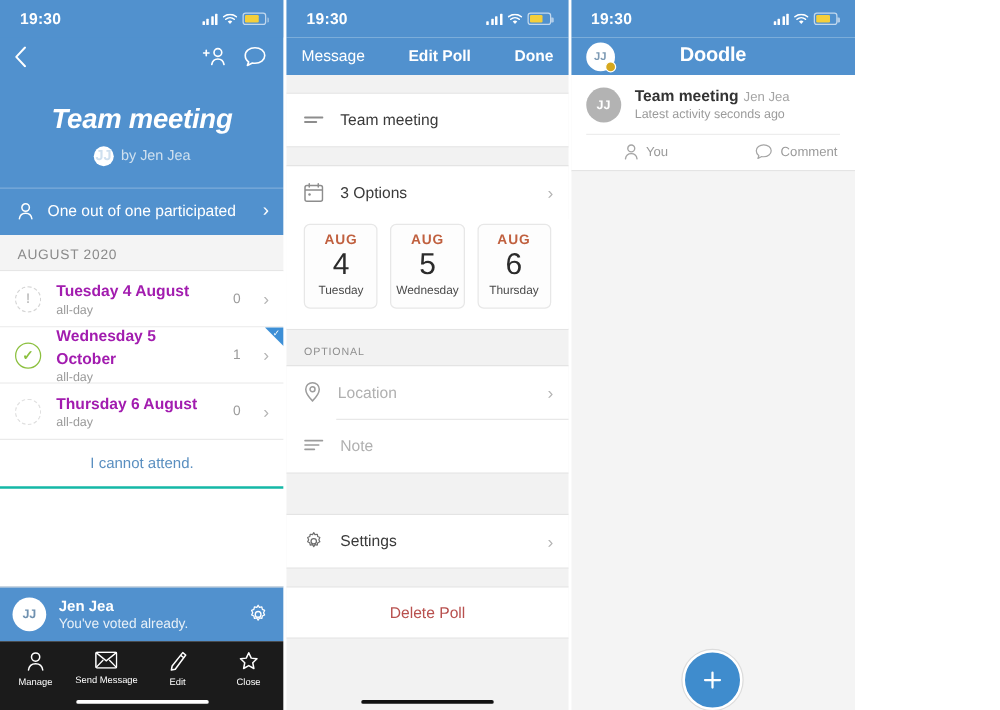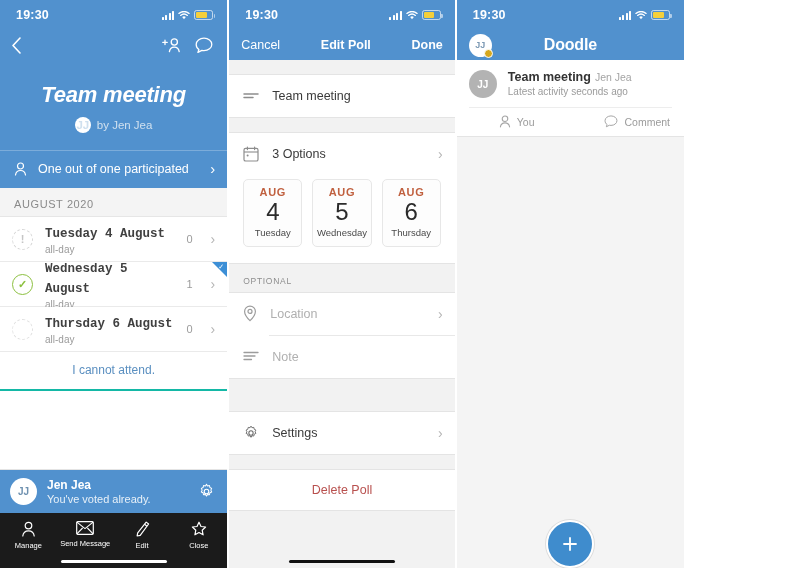--- a/index.html
+++ b/index.html
@@ -51,21 +51,21 @@
               border-top: 1px solid rgba(255,255,255,.25); padding: 0 12px 0 14px;
               font-size: 12.5px; color:#fff; }
   .part-row .lbl { flex:1; }
   .chev-w { color:#fff; font-size: 15px; line-height:1; }
 
   .sect-hd { background:#f4f4f4; color:#8a8a8a; font-size:11px; letter-spacing:.6px;
              padding: 10px 14px 6px; border-bottom:1px solid #e6e6e6; }
   .opt-row { display:flex; align-items:center; gap:12px; height: 45px; padding: 0 12px 0 12px;
              border-bottom:1px solid #eaeaea; background:#fff; position:relative; }
   .opt-txt { flex:1; }
-  .opt-title { font-size: 12.5px; font-weight: bold; color:#404040; line-height:1.25;font-family:Liberation Mono, monospace; }
+  .opt-title { font-size: 12.5px; font-weight: bold; color:#a21caf; line-height:1.25; }
   .opt-sub { font-size: 10px; color:#9b9b9b; margin-top:1px; }
   .opt-count { font-size: 11px; color:#9b9b9b; margin-right:6px; }
   .chev-g { color:#b5b5b5; font-size: 14px; line-height:1; }
   .flag { position:absolute; top:0; right:0; width:0; height:0;
           border-top: 15px solid #3d8fd6; border-left: 15px solid transparent; }
   .flag::after { content:"✓"; position:absolute; top:-14px; left:-9px; color:#fff; font-size:7px; }
   .mark { width: 21px; height:21px; border-radius:50%; display:flex;
           align-items:center; justify-content:center; flex:none; }
   .mark-pending { border: 1.4px dashed #d6d6d6; color:#c5c5c5; font-size:11px; font-weight:bold; }
   .mark-yes { border: 1.8px solid #8cc03f; color:#8cc03f; font-size:11px; font-weight:bold; }
@@ -216,21 +216,21 @@
         <span class="opt-title">Tuesday 4 August</span>
         <span class="opt-sub" style="display:block">all-day</span>
       </span>
       <span class="opt-count">0</span>
       <span class="chev-g">›</span>
     </div>
 
     <div class="opt-row">
       <span class="mark mark-yes">✓</span>
       <span class="opt-txt">
-        <span class="opt-title">Wednesday 5 August</span>
+        <span class="opt-title">Wednesday 5 October</span>
         <span class="opt-sub" style="display:block">all-day</span>
       </span>
       <span class="opt-count">1</span>
       <span class="chev-g">›</span>
       <span class="flag"></span>
     </div>
 
     <div class="opt-row">
       <span class="mark mark-empty"></span>
       <span class="opt-txt">
@@ -314,21 +314,21 @@
               <path d="M.9 2.4a7.8 7.8 0 0 1 10.2 0" stroke="#fff" stroke-width="1.3" fill="none" stroke-linecap="round"></path>
             </svg>
         </span>
         <span class="batt">
             <b></b>
           </span>
       </div>
     </div>
 
     <div class="nav2">
-      <span class="left">Cancel</span>
+      <span class="left">Message</span>
       <span class="mid">Edit Poll</span>
       <span class="right">Done</span>
     </div>
 
     <div class="body2">
       <div class="gap"></div>
 
       <div class="card">
         <div class="row2">
           <span class="ic">

